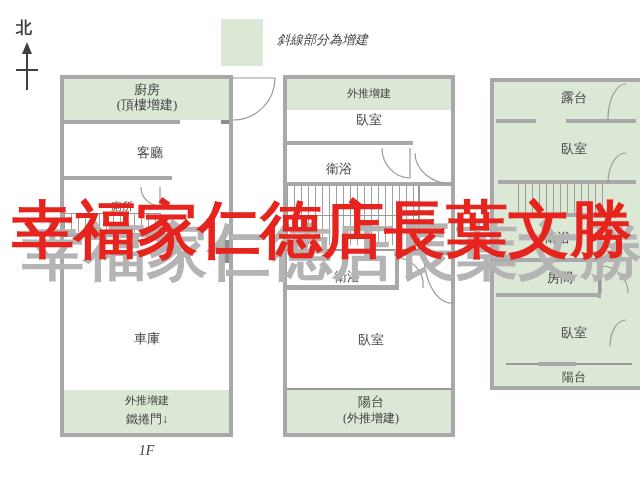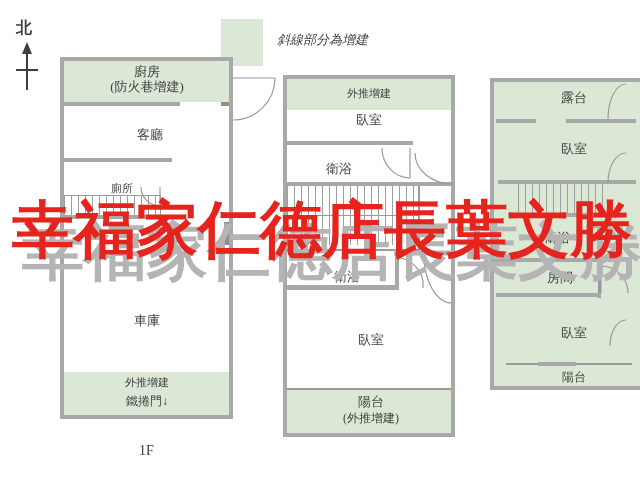--- a/index.html
+++ b/index.html
@@ -17,21 +17,21 @@
   .thinline{position:absolute;background:#9a9a9a;}
   .stairs{
     position:absolute;
     background:repeating-linear-gradient(to right,#9f9f9f 0 1px,transparent 1px 7px);
   }
   .roomlabel{
     position:absolute;text-align:center;font-size:13px;line-height:15px;white-space:nowrap;
     transform:translateX(-50%);
   }
   .roomlabel.small{font-size:11px;line-height:13px;}
-  .caption{position:absolute;text-align:center;font-size:14px;top:443px;}
+  .caption{position:absolute;text-align:center;font-size:14px;top:443px;font-style:italic;}
   .legend-box{position:absolute;left:221px;top:19px;width:42px;height:47px;}
   .legend-text{position:absolute;left:277px;top:31px;font-size:13px;font-style:italic;}
   .north-label{position:absolute;left:16px;top:18px;font-size:16px;font-weight:bold;}
   .overlay{position:absolute;left:0;top:0;width:640px;height:480px;z-index:3;pointer-events:none;}
   .wm{
     position:absolute;left:12px;width:618px;top:197px;height:70px;
     display:flex;justify-content:space-between;align-items:flex-start;
     font-weight:bold;font-size:62px;line-height:66px;z-index:6;
     font-family:"Liberation Serif","DejaVu Serif",serif;
   }
@@ -46,27 +46,27 @@
   <div class="north-label">北</div>
   <svg class="abs" style="left:12px;top:40px;" width="30" height="54">
     <line x1="15" y1="10" x2="15" y2="50" stroke="#3f3f3f" stroke-width="2"></line>
     <polygon points="15,2 10,14 20,14" fill="#3f3f3f"></polygon>
     <line x1="4" y1="30" x2="26" y2="30" stroke="#3f3f3f" stroke-width="2"></line>
   </svg>
 
   <div class="legend-box green"></div>
   <div class="legend-text">斜線部分為增建</div>
 
-  <div class="plan" style="left:60px;top:57px;width:173px;height:362px;">
+  <div class="plan" style="left:60px;top:75px;width:173px;height:362px;">
     <div class="inner">
 
       <div class="green abs" style="left:0;top:0;width:165px;height:41px;"></div>
       <div class="roomlabel" style="left:83px;top:3px;">
         <div>廚房</div>
-        <div>(防火巷增建)</div>
+        <div>(頂樓增建)</div>
       </div>
       <div class="wall" style="left:0;top:41px;width:116px;height:4px;"></div>
       <div class="wall dark" style="left:157px;top:41px;width:8px;height:4px;"></div>
 
       <div class="roomlabel" style="left:86px;top:66px;">客廳</div>
       <div class="wall" style="left:0;top:97px;width:108px;height:4px;"></div>
 
       <div class="roomlabel small" style="left:58px;top:121px;">廁所</div>
 
       <div class="stairs" style="left:0;top:134px;width:96px;height:20px;border-top:1px solid #9a9a9a;"></div>

